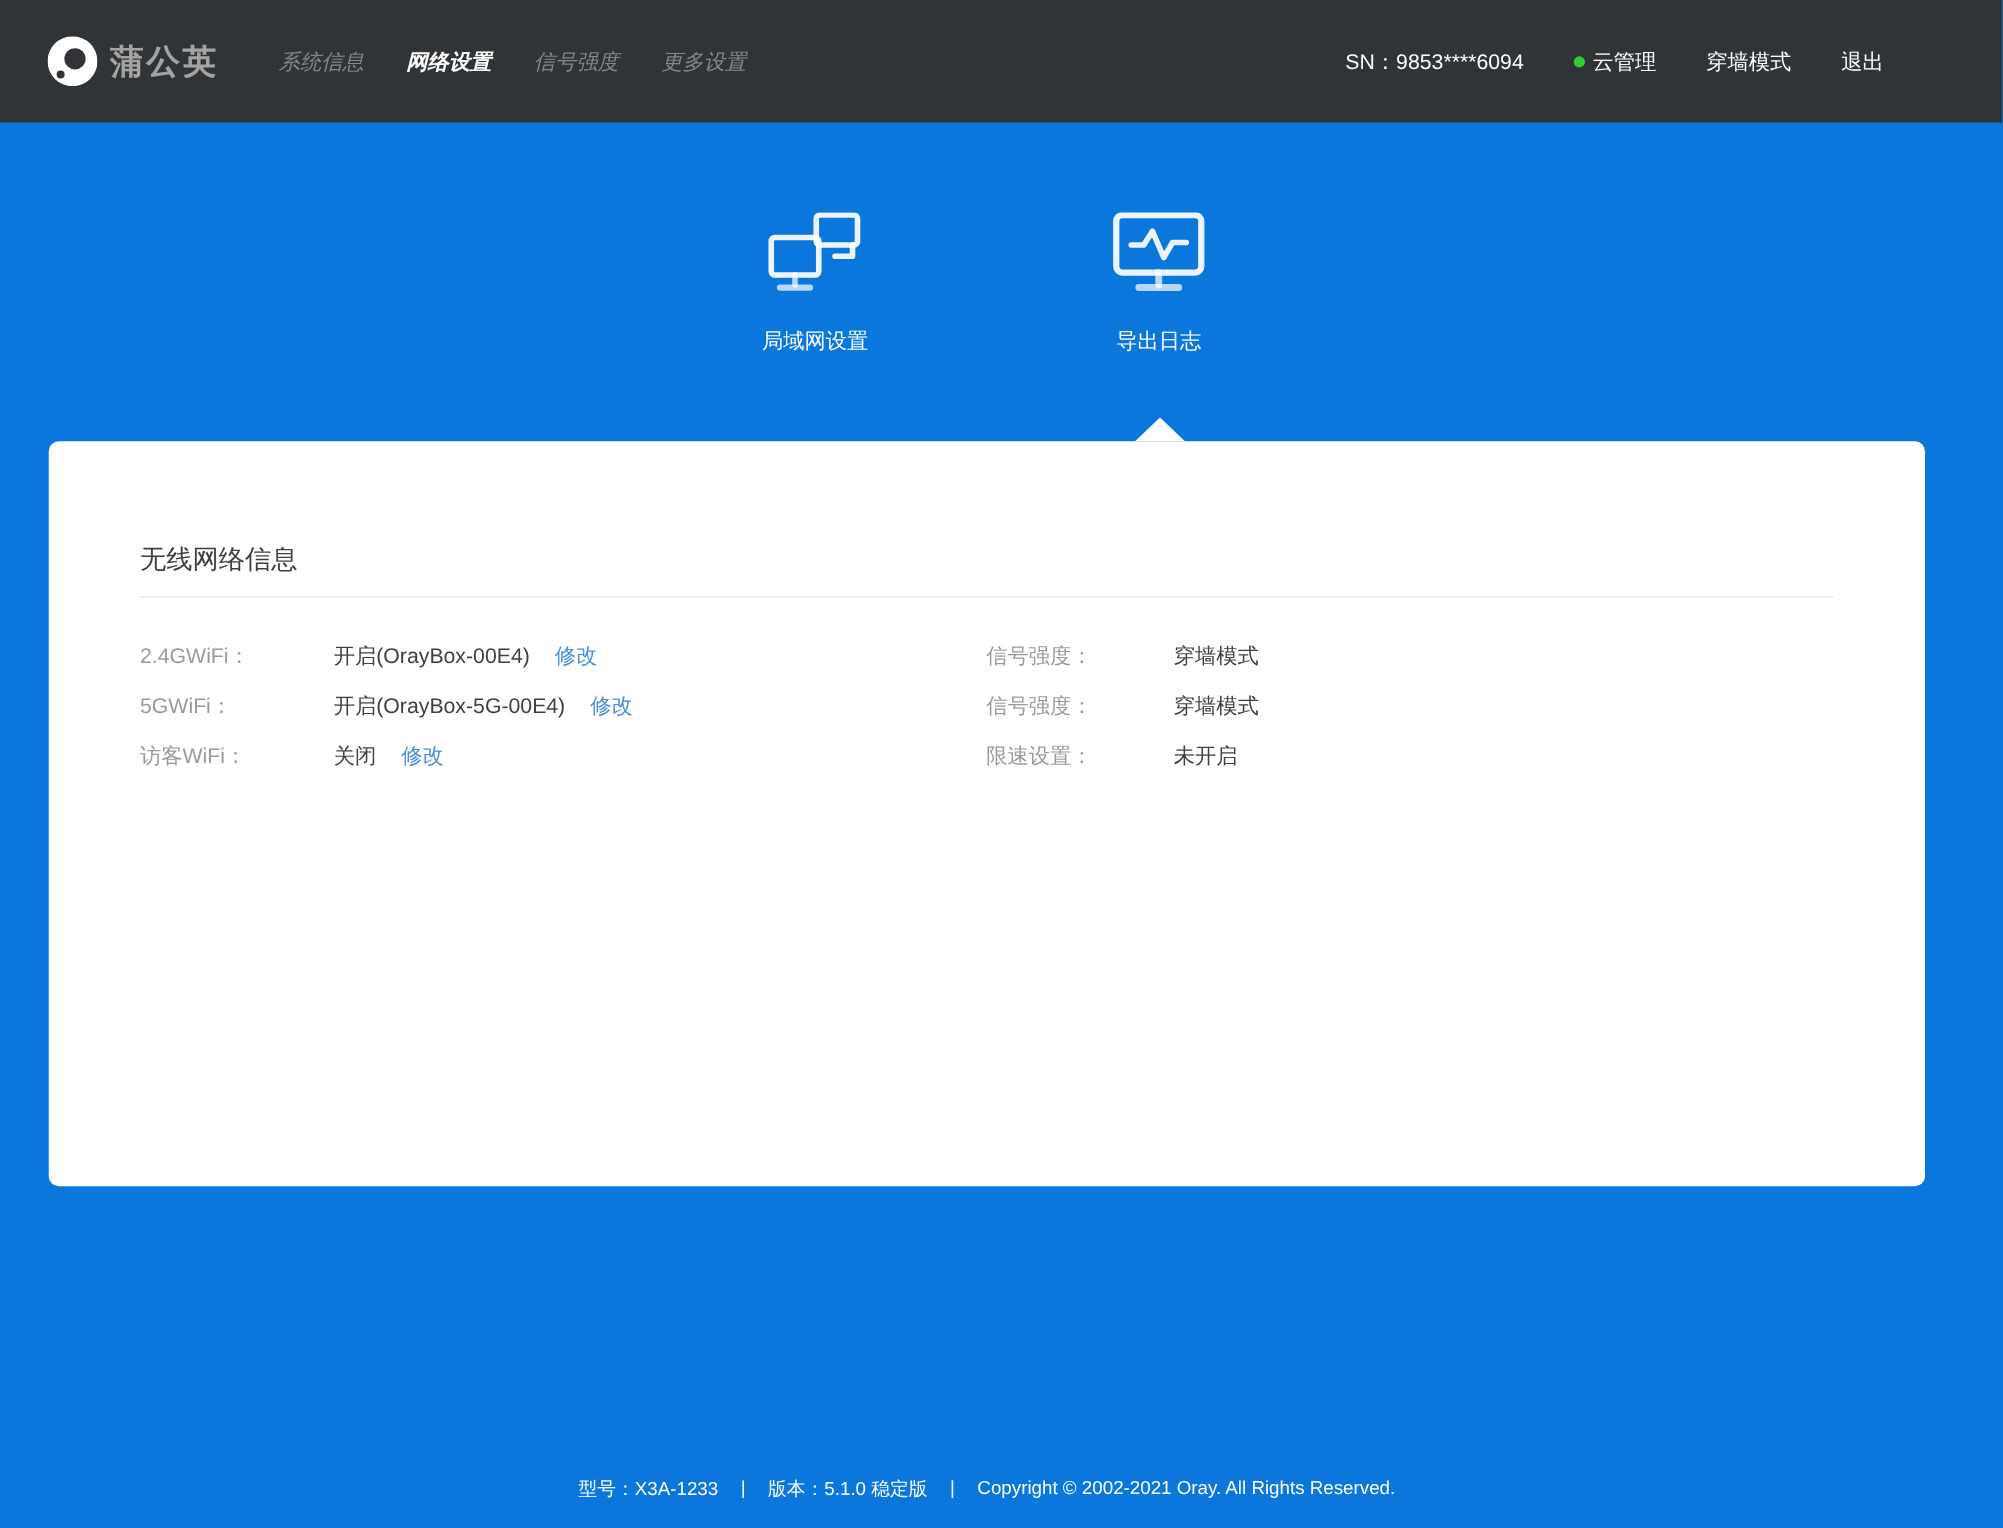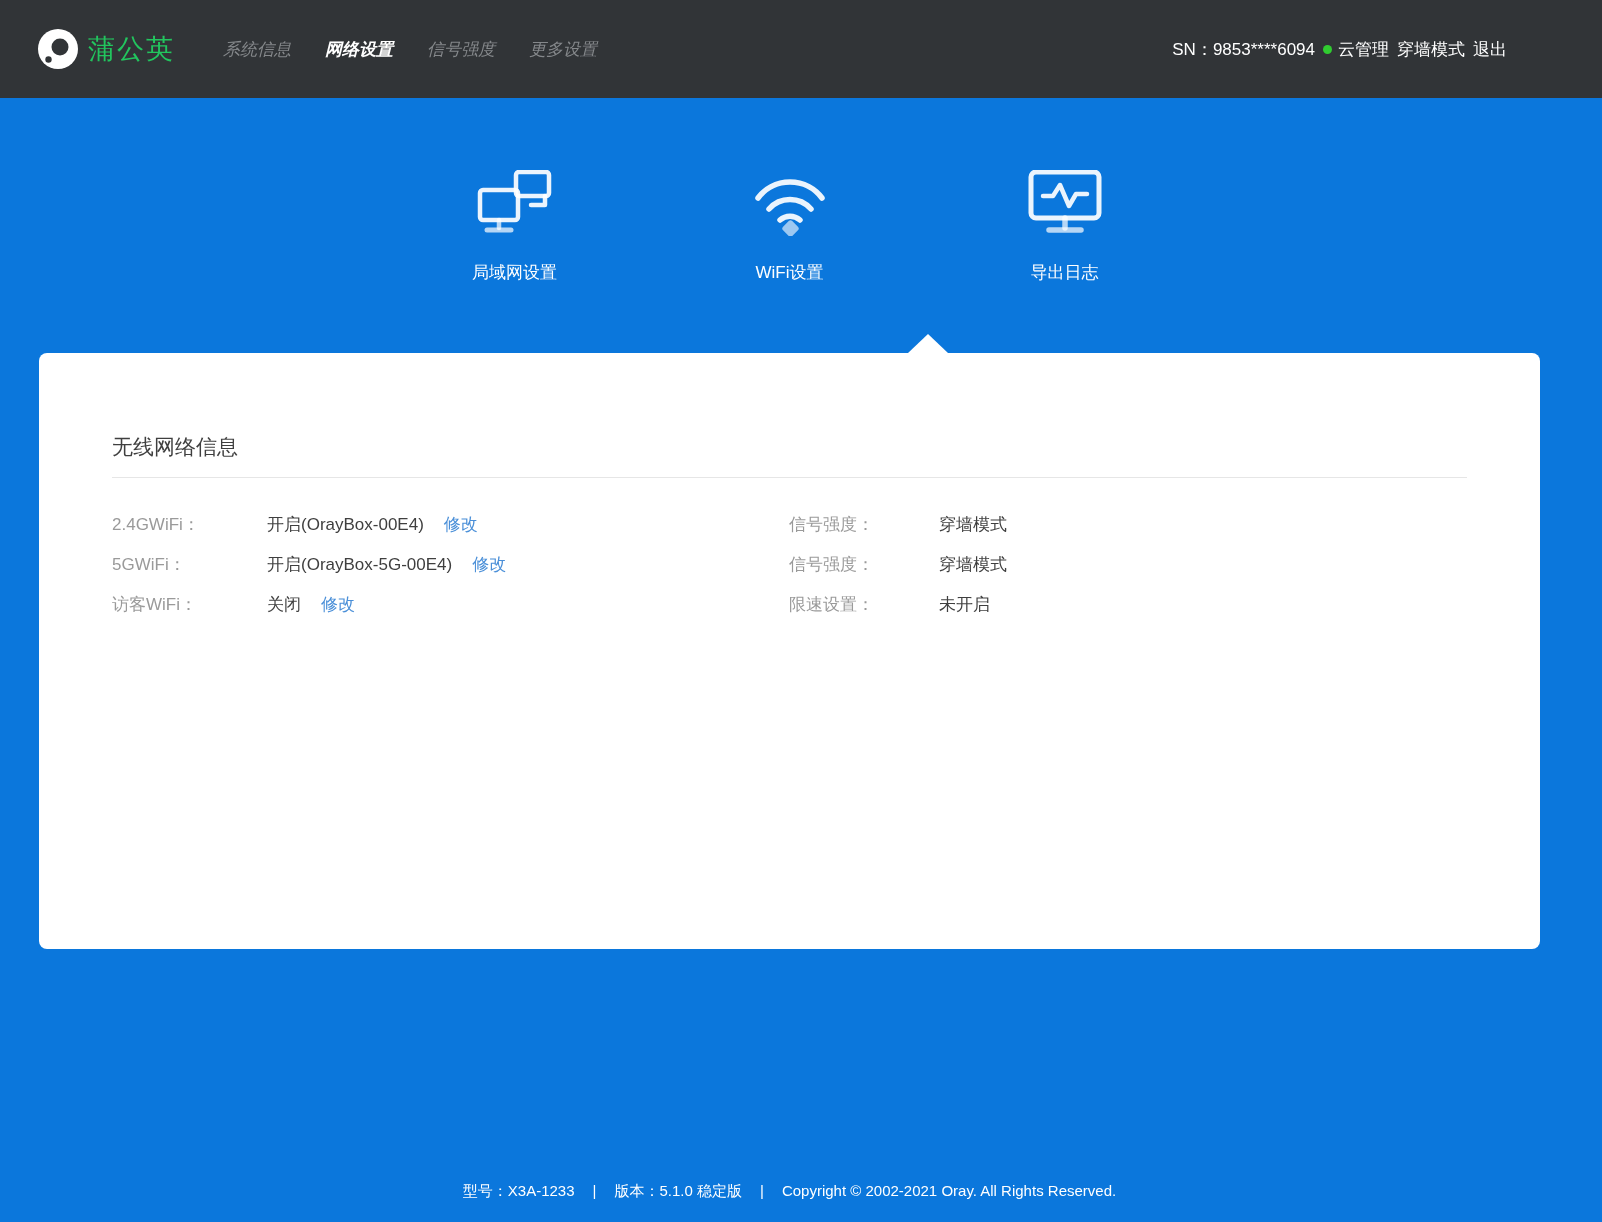--- a/index.html
+++ b/index.html
@@ -9,25 +9,25 @@
     font-family:"Liberation Sans","DejaVu Sans",sans-serif;
     overflow:hidden;
   }
   
   .topbar {
     height:98px; background:#313437;
     display:flex; align-items:center;
     padding:0 95px 0 38px; box-sizing:border-box;
   }
   .brand { display:flex; align-items:center; gap:10px; }
-  .brand-name { color:#22c55e; font-size:27px; font-weight:normal; letter-spacing:2px; }
+  .brand-name { color:#a3a3a3; font-size:27px; font-weight:bold; letter-spacing:2px; }
   .main-nav { display:flex; gap:34px; margin-left:48px; }
   .nav-item { color:#85888b; font-size:17px; text-decoration:none; cursor:pointer;font-style:italic; }
   .nav-item.active { color:#ffffff; font-weight:bold; }
-  .header-right { margin-left:auto; display:flex; align-items:center; gap:8px; }
+  .header-right { margin-left:auto; display:flex; align-items:center; gap:40px; }
   .sn { color:#ffffff; font-size:17px; }
   .hr-link { color:#ffffff; font-size:17px; text-decoration:none; cursor:pointer; display:flex; align-items:center; }
   .dot { width:9px; height:9px; border-radius:50%; background:#30cc30; margin-right:6px; display:inline-block; }
 
   
   .container { width:1501px; margin-left:39px; }
   .tabs { display:flex; justify-content:center; padding-top:72px; }
   .tab { width:275px; text-align:center; cursor:pointer; }
   .tab svg { display:block; margin:0 auto; }
   .tab-label { margin-top:26px; color:#ffffff; font-size:17px; line-height:22px; }
@@ -101,31 +101,20 @@
           <rect x="39" y="2" width="33" height="24" rx="3" stroke-width="4.5"></rect>
           <path d="M68 26 v9 h-14" stroke-width="4.5"></path>
           <rect x="3" y="20" width="38" height="30" rx="3" stroke-width="4.5"></rect>
           <line x1="22" y1="50" x2="22" y2="58" stroke-width="4.5" stroke="rgba(255,255,255,0.7)"></line>
           <line x1="10" y1="60" x2="34" y2="60" stroke-width="5" stroke="rgba(255,255,255,0.7)"></line>
         </g>
       </svg>
       <div class="tab-label">局域网设置</div>
     </div>
 
-    <div class="tab">
-      <svg width="76" height="66" viewBox="0 0 76 66">
-        <g fill="none" stroke="rgba(255,255,255,0.92)" stroke-linecap="round">
-          <path d="M6 28 A40 40 0 0 1 70 28" stroke-width="5.5"></path>
-          <path d="M17 39 A28 28 0 0 1 59 39" stroke-width="5.5"></path>
-          <path d="M28 50 A15 15 0 0 1 48 50" stroke-width="5.5"></path>
-        </g>
-        <rect x="32" y="52" width="13" height="13" rx="2.5" fill="rgba(255,255,255,0.6)" transform="rotate(45 38.5 58.5)"></rect>
-      </svg>
-      <div class="tab-label">WiFi设置</div>
-    </div>
 
     <div class="tab">
       <svg width="76" height="66" viewBox="0 0 76 66">
         <g fill="none" stroke="rgba(255,255,255,0.92)" stroke-linecap="round" stroke-linejoin="round">
           <rect x="4" y="2" width="68" height="46" rx="5" stroke-width="5"></rect>
           <path d="M16 26 h10 l7 -11 l9 21 l7 -12 h11" stroke-width="4.5"></path>
           <line x1="38" y1="48" x2="38" y2="58" stroke-width="5.5" stroke="rgba(255,255,255,0.7)"></line>
           <line x1="22" y1="60" x2="54" y2="60" stroke-width="5.5" stroke="rgba(255,255,255,0.7)"></line>
         </g>
       </svg>

